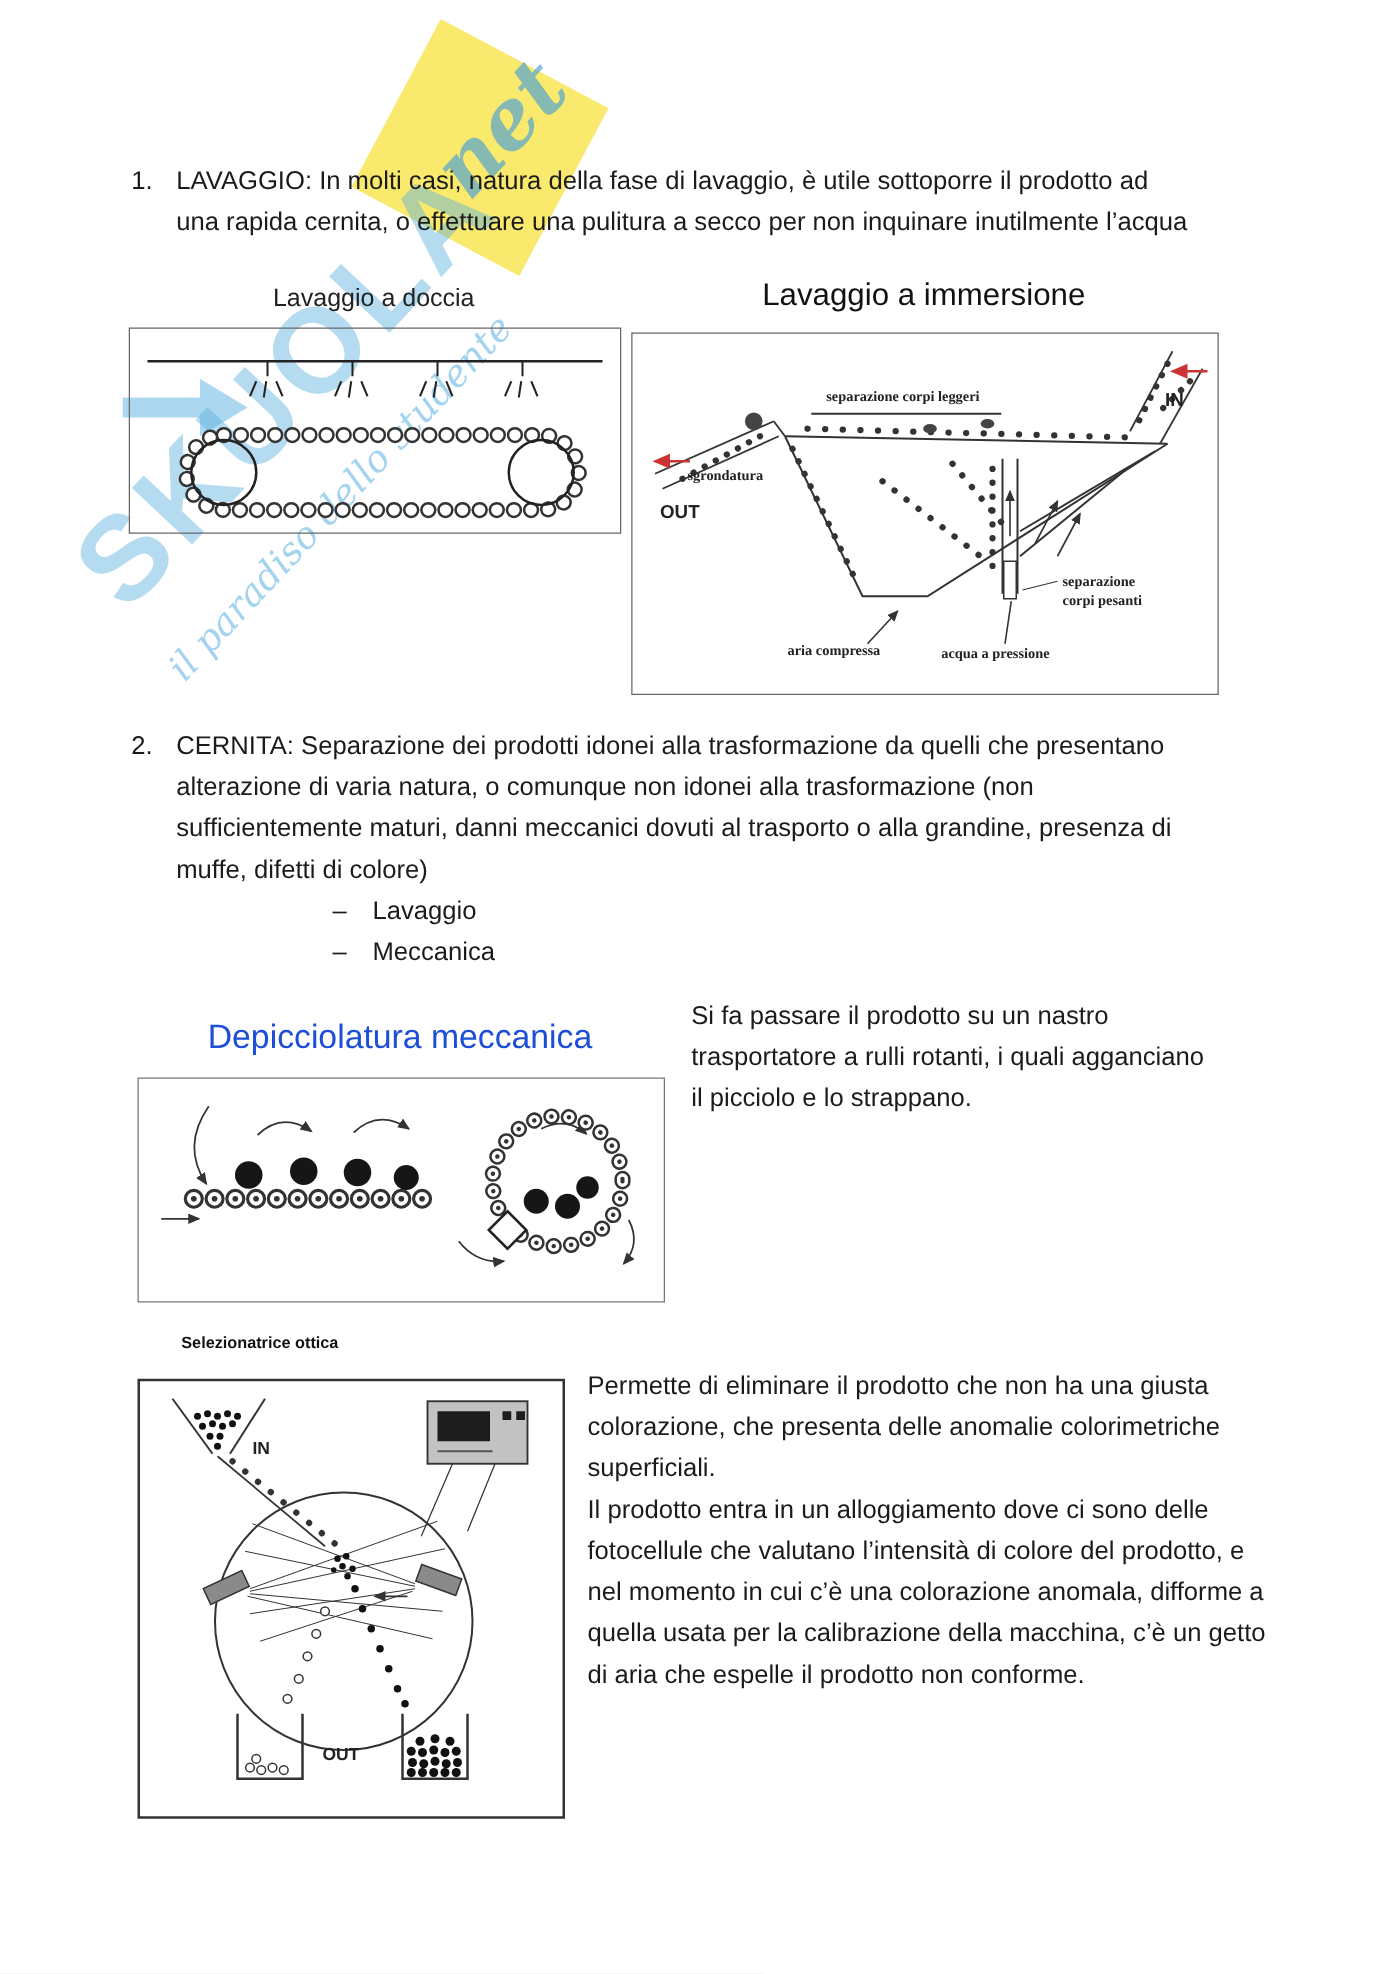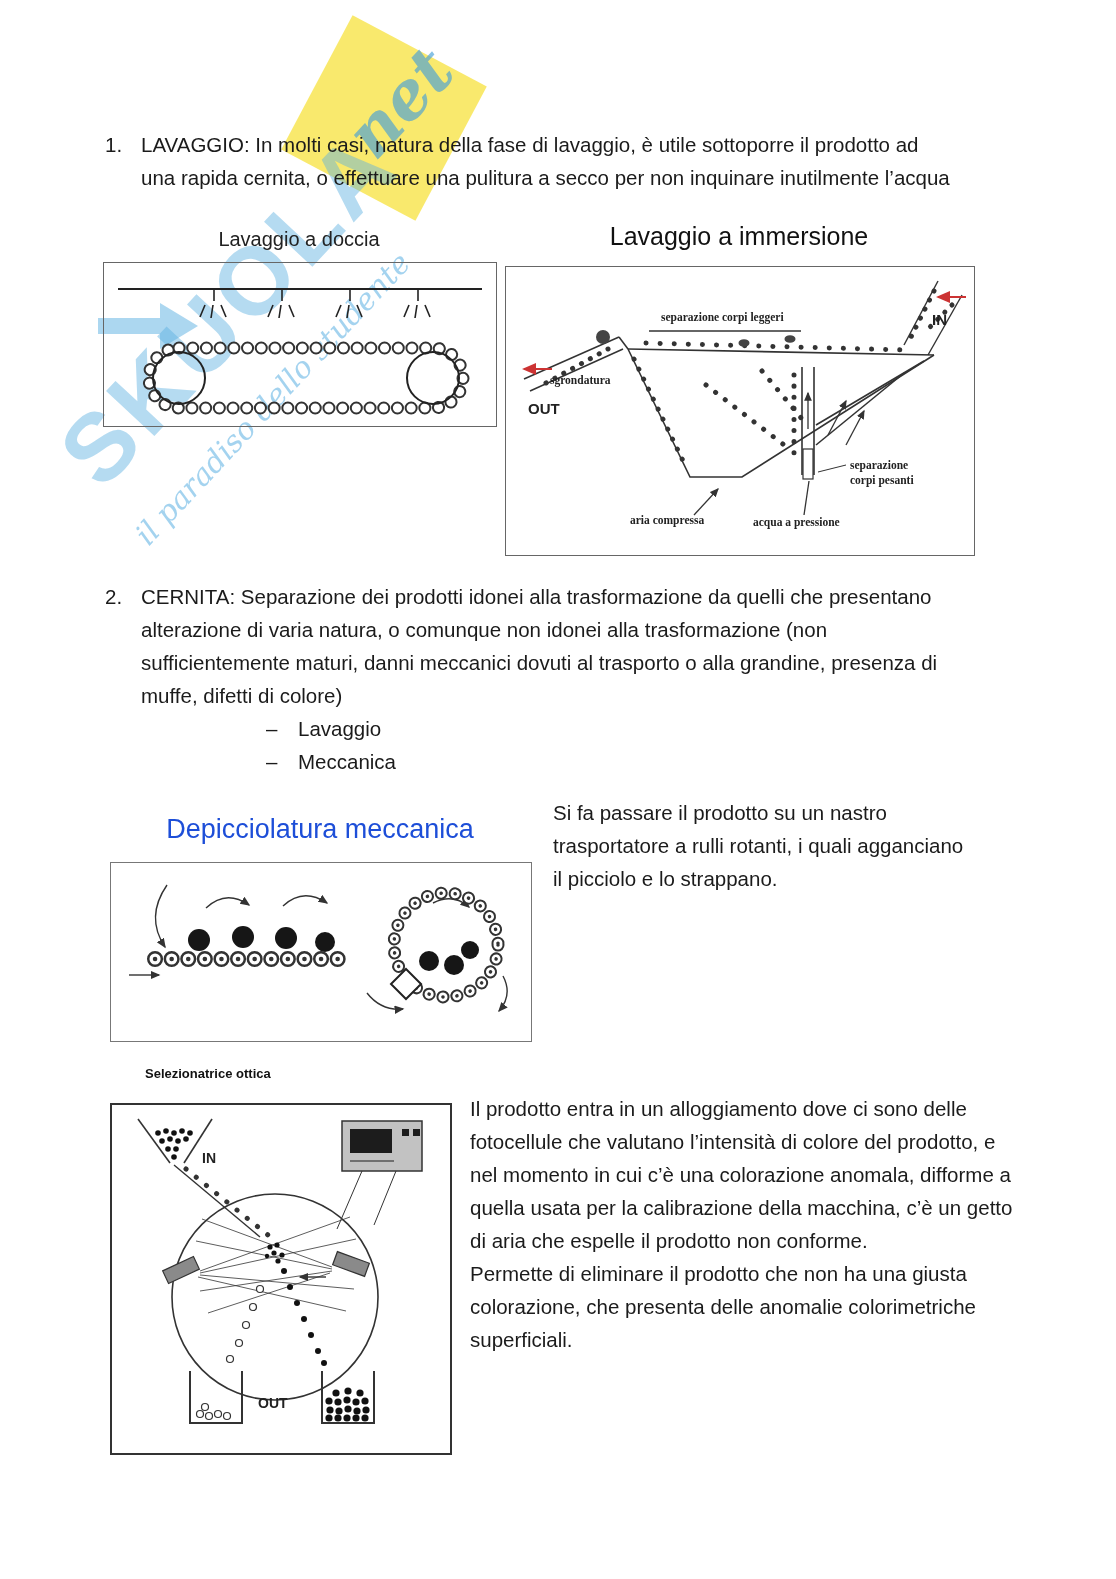--- a/index.html
+++ b/index.html
@@ -255,22 +255,22 @@
           <circle cx="359" cy="87" r="9"></circle>
       </g>
 
       <polygon points="295,106 310,121 295,136 280,121" fill="#fff" stroke="#222" stroke-width="2"></polygon>
     </svg>
   </div>
 
   <div class="abs z1 fig-title-sm" style="left:145px; top:1066px;">Selezionatrice ottica</div>
 
   <div class="abs z1 body-text" style="left:470px; top:1092px; width:548px;">
+    <div>Permette di eliminare il prodotto che non ha una giusta colorazione, che presenta delle anomalie colorimetriche superficiali.</div>
     <div>Il prodotto entra in un alloggiamento dove ci sono delle fotocellule che valutano l’intensità di colore del prodotto, e nel momento in cui c’è una colorazione anomala, difforme a quella usata per la calibrazione della macchina, c’è un getto di aria che espelle il prodotto non conforme.</div>
-    <div>Permette di eliminare il prodotto che non ha una giusta colorazione, che presenta delle anomalie colorimetriche superficiali.</div>
   </div>
 
   <div class="fig-box b3 z1" style="left:110px; top:1103px; width:338px; height:348px; background:#fff;">
     <svg width="334" height="344" viewBox="0 0 334 344">
       <defs>
         <marker id="slA" markerWidth="9" markerHeight="8" refX="6" refY="3" orient="auto" markerUnits="strokeWidth">
           <path d="M0,0 L7,3 L0,6 Z" fill="#333"></path>
         </marker>
       </defs>
 

